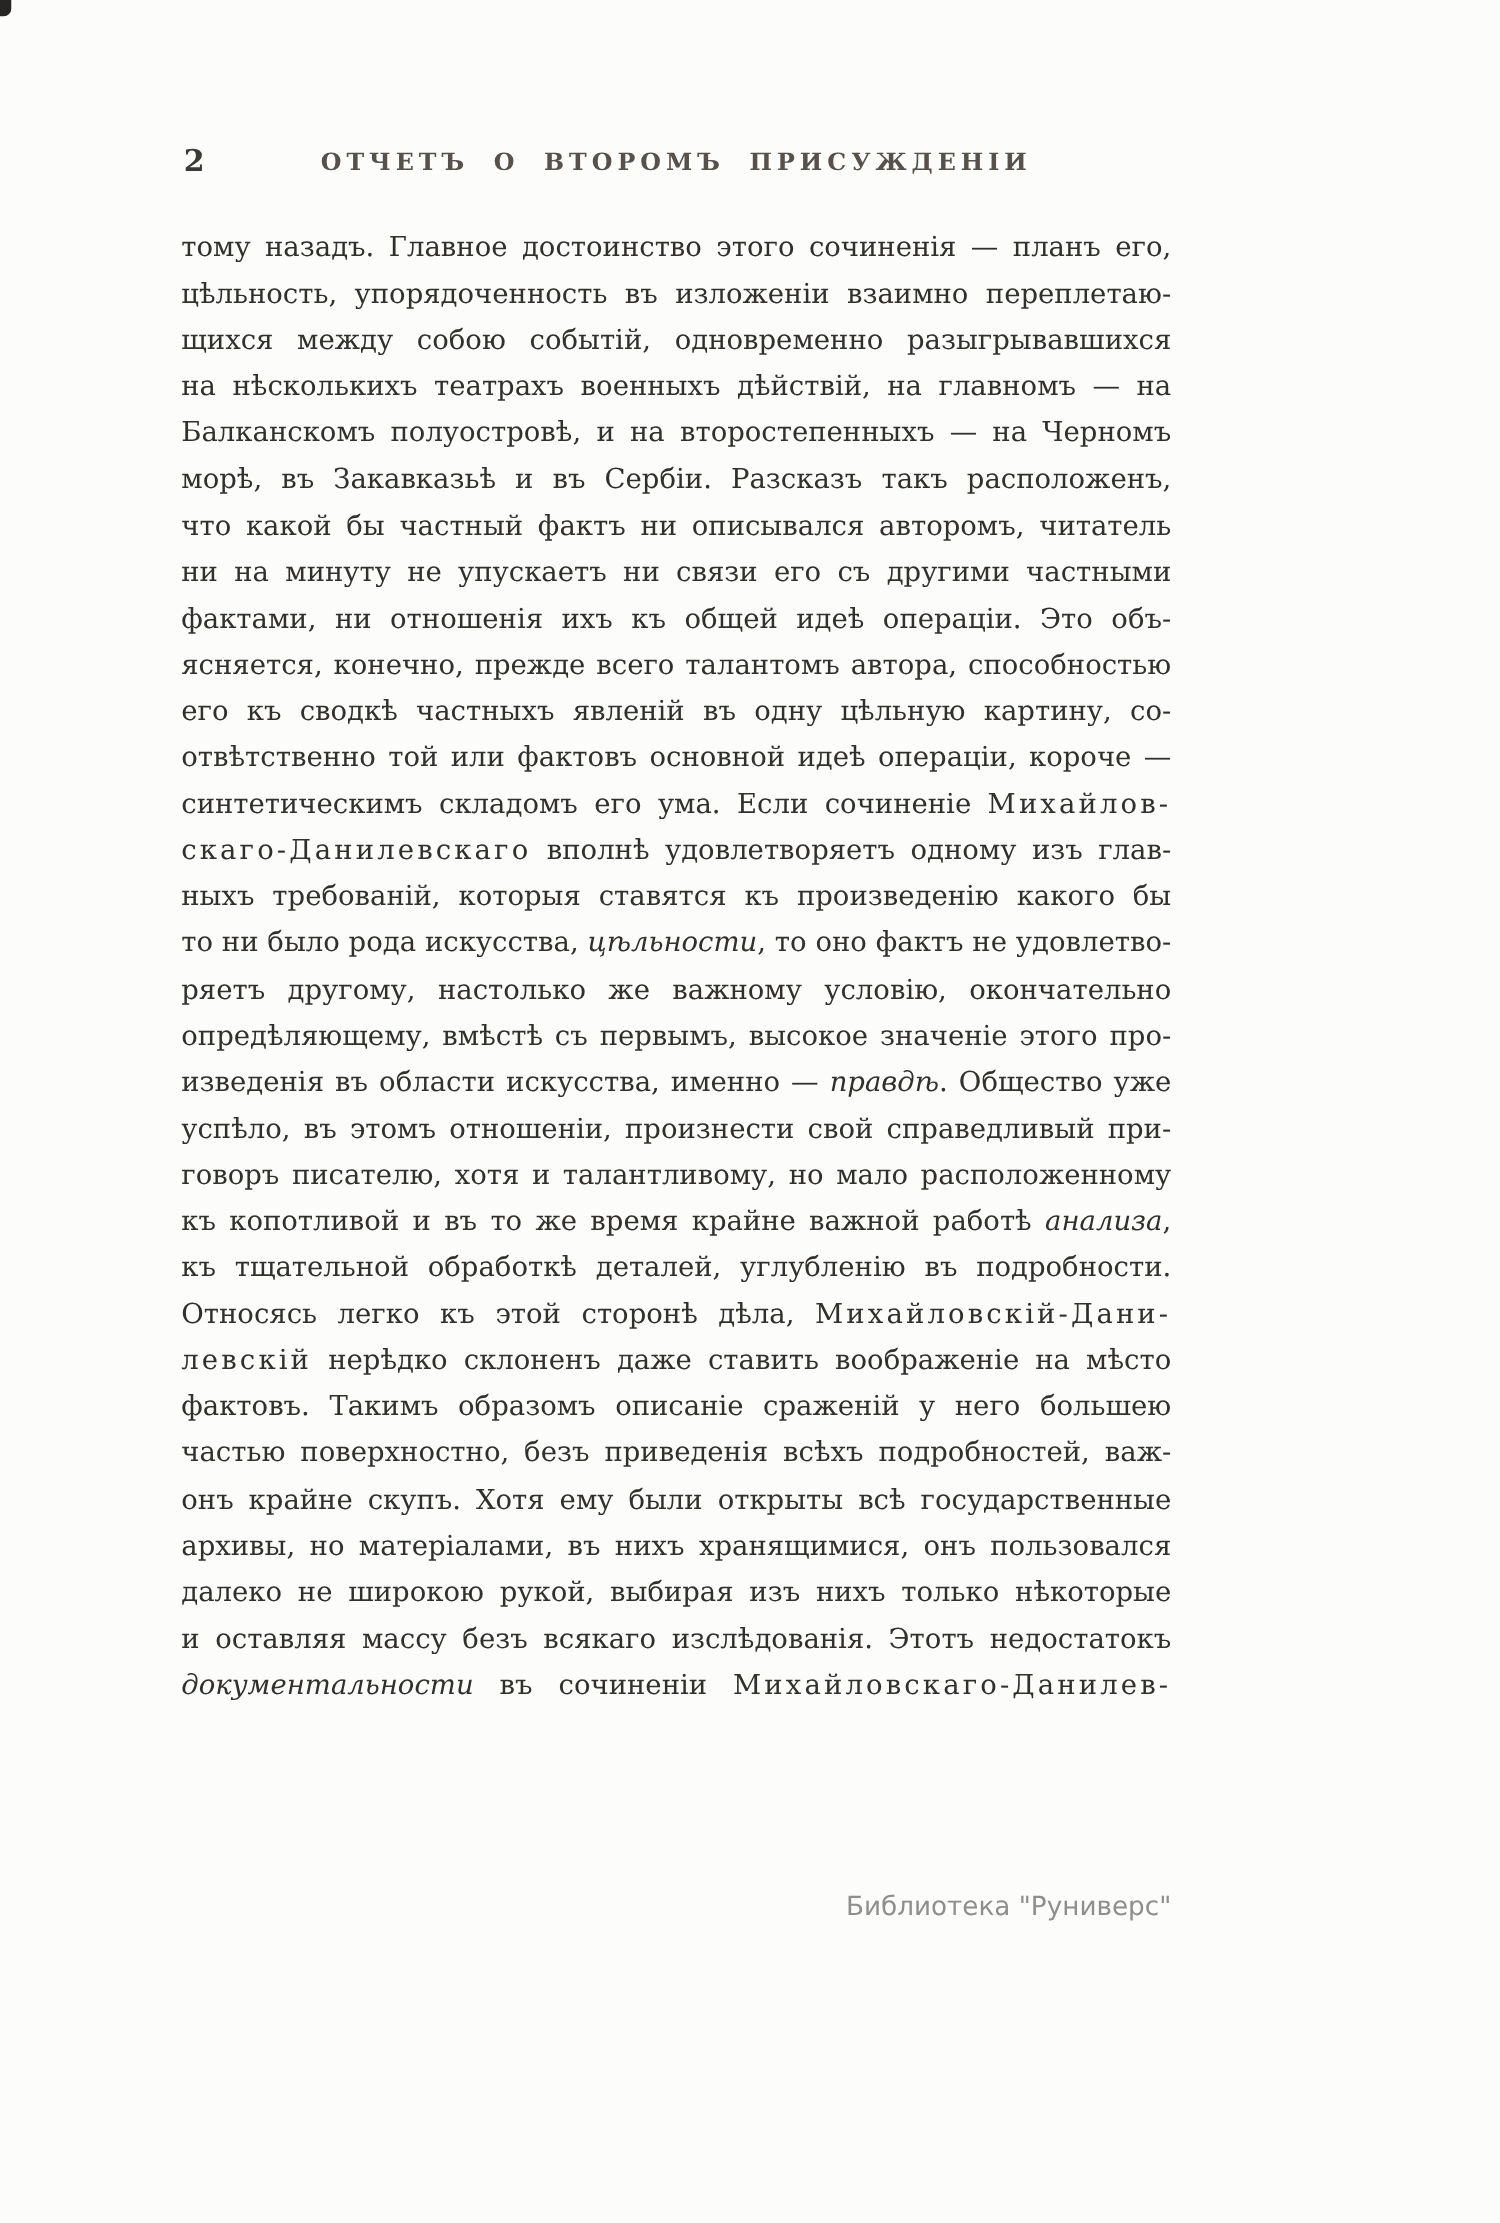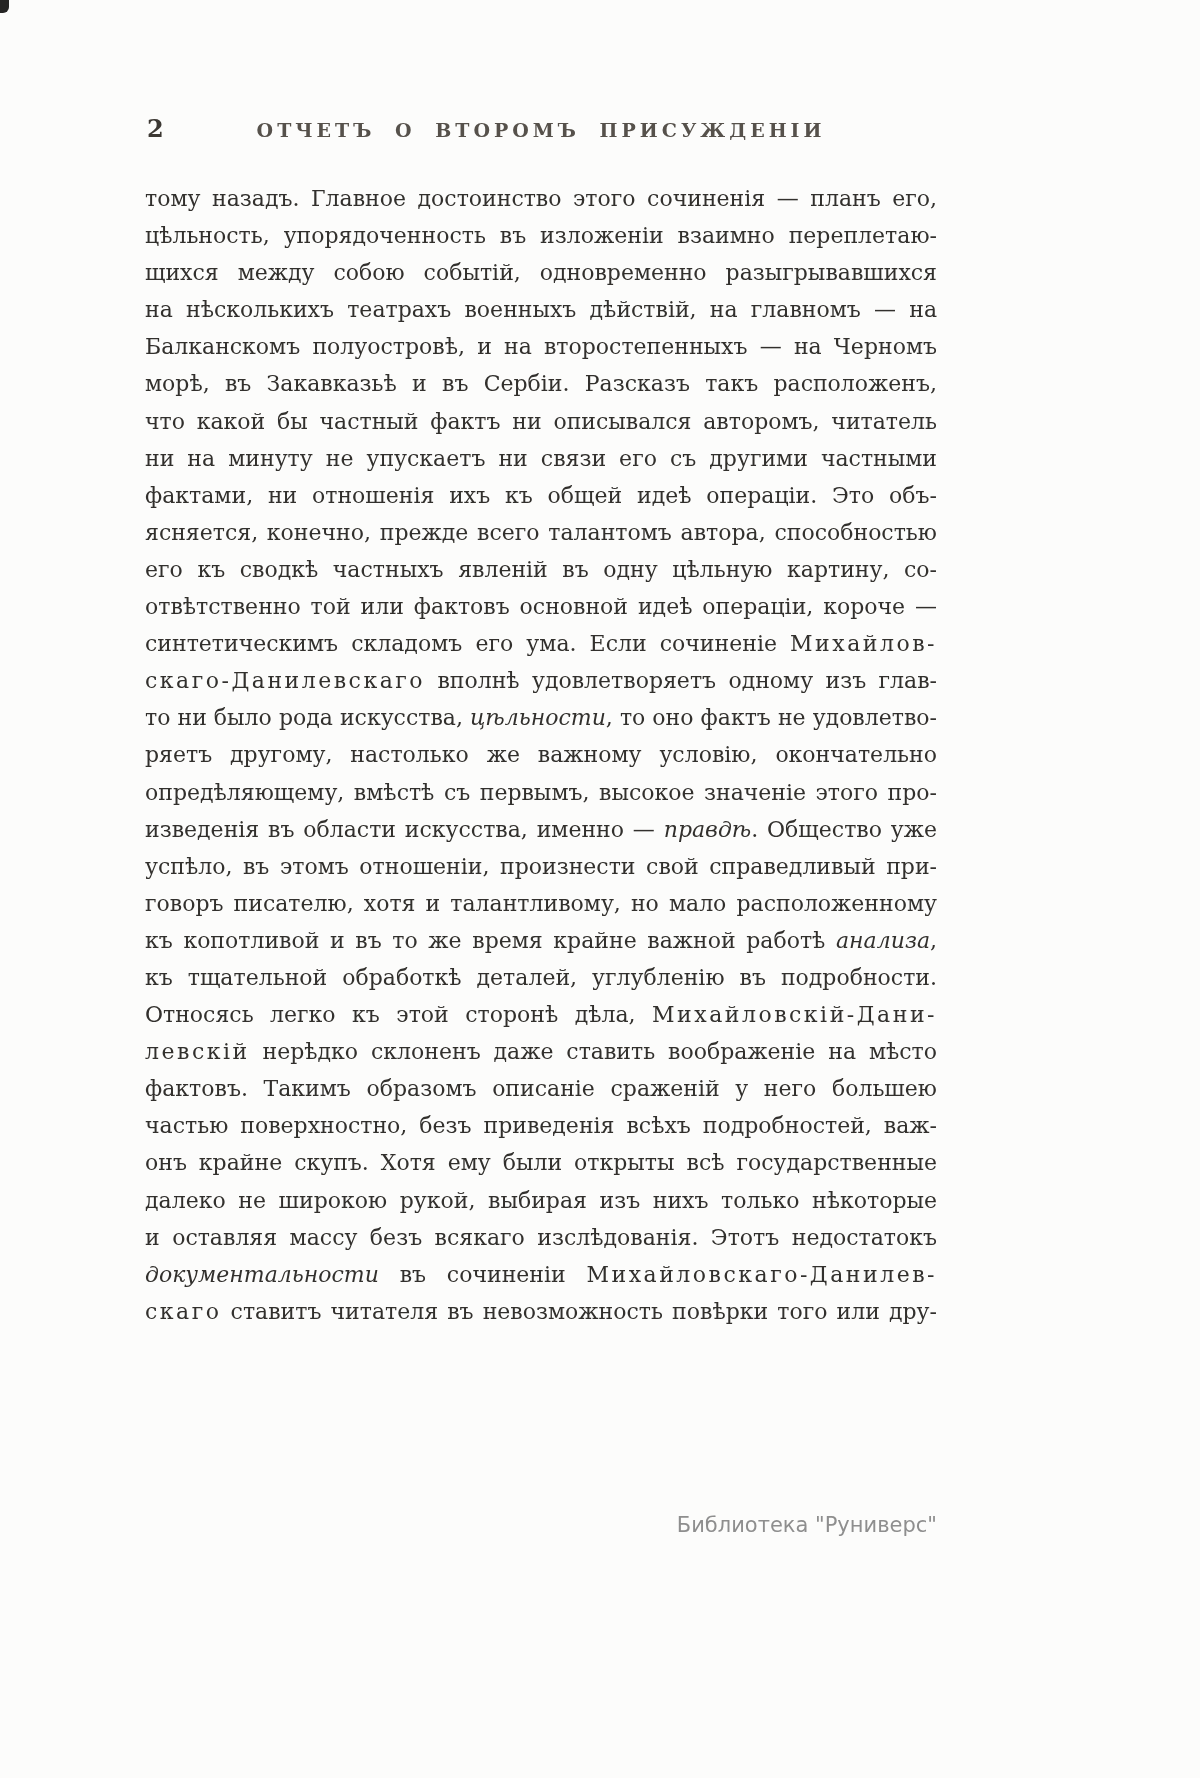--- a/index.html
+++ b/index.html
@@ -91,32 +91,33 @@
       <div class="text-line"><span class="seg normal">Балканскомъ полуостровѣ, и на второстепенныхъ — на Черномъ</span></div>
       <div class="text-line"><span class="seg normal">морѣ, въ Закавказьѣ и въ Сербіи. Разсказъ такъ расположенъ,</span></div>
       <div class="text-line"><span class="seg normal">что какой бы частный фактъ ни описывался авторомъ, читатель</span></div>
       <div class="text-line"><span class="seg normal">ни на минуту не упускаетъ ни связи его съ другими частными</span></div>
       <div class="text-line"><span class="seg normal">фактами, ни отношенія ихъ къ общей идеѣ операціи. Это объ-</span></div>
       <div class="text-line"><span class="seg normal">ясняется, конечно, прежде всего талантомъ автора, способностью</span></div>
       <div class="text-line"><span class="seg normal">его къ сводкѣ частныхъ явленій въ одну цѣльную картину, со-</span></div>
       <div class="text-line"><span class="seg normal">отвѣтственно той или фактовъ основной идеѣ операціи, короче —</span></div>
       <div class="text-line"><span class="seg normal">синтетическимъ складомъ его ума. Если сочиненіе </span><span class="seg spaced">Михайлов-</span></div>
       <div class="text-line"><span class="seg spaced">скаго-Данилевскаго</span><span class="seg normal"> вполнѣ удовлетворяетъ одному изъ глав-</span></div>
+      <div class="text-line"><span class="seg normal">ныхъ требованій, которыя ставятся къ произведенію какого бы</span></div>
       <div class="text-line"><span class="seg normal">то ни было рода искусства, </span><span class="seg italic">цѣльности</span><span class="seg normal">, то оно фактъ не удовлетво-</span></div>
       <div class="text-line"><span class="seg normal">ряетъ другому, настолько же важному условію, окончательно</span></div>
       <div class="text-line"><span class="seg normal">опредѣляющему, вмѣстѣ съ первымъ, высокое значеніе этого про-</span></div>
       <div class="text-line"><span class="seg normal">изведенія въ области искусства, именно — </span><span class="seg italic">правдѣ</span><span class="seg normal">. Общество уже</span></div>
       <div class="text-line"><span class="seg normal">успѣло, въ этомъ отношеніи, произнести свой справедливый при-</span></div>
       <div class="text-line"><span class="seg normal">говоръ писателю, хотя и талантливому, но мало расположенному</span></div>
       <div class="text-line"><span class="seg normal">къ копотливой и въ то же время крайне важной работѣ </span><span class="seg italic">анализа</span><span class="seg normal">,</span></div>
       <div class="text-line"><span class="seg normal">къ тщательной обработкѣ деталей, углубленію въ подробности.</span></div>
       <div class="text-line"><span class="seg normal">Относясь легко къ этой сторонѣ дѣла, </span><span class="seg spaced">Михайловскій-Дани-</span></div>
       <div class="text-line"><span class="seg spaced">левскій</span><span class="seg normal"> нерѣдко склоненъ даже ставить воображеніе на мѣсто</span></div>
       <div class="text-line"><span class="seg normal">фактовъ. Такимъ образомъ описаніе сраженій у него большею</span></div>
       <div class="text-line"><span class="seg normal">частью поверхностно, безъ приведенія всѣхъ подробностей, важ-</span></div>
       <div class="text-line"><span class="seg normal">онъ крайне скупъ. Хотя ему были открыты всѣ государственные</span></div>
+      <div class="text-line"><span class="seg normal">архивы, но матеріалами, въ нихъ хранящимися, онъ пользовался</span></div>
       <div class="text-line"><span class="seg normal">далеко не широкою рукой, выбирая изъ нихъ только нѣкоторые</span></div>
       <div class="text-line"><span class="seg normal">и оставляя массу безъ всякаго изслѣдованія. Этотъ недостатокъ</span></div>
       <div class="text-line"><span class="seg italic">документальности</span><span class="seg normal"> въ сочиненіи </span><span class="seg spaced">Михайловскаго-Данилев-</span></div>
-      <div class="text-line"><span class="seg spaced">скаго</span><span class="seg normal"> ставитъ читателя въ невозможность повѣрки того или дру-</span></div>
     </div>
   <div class="watermark">Библиотека "Руниверс"</div>
 </div>
 
 </body></html>

